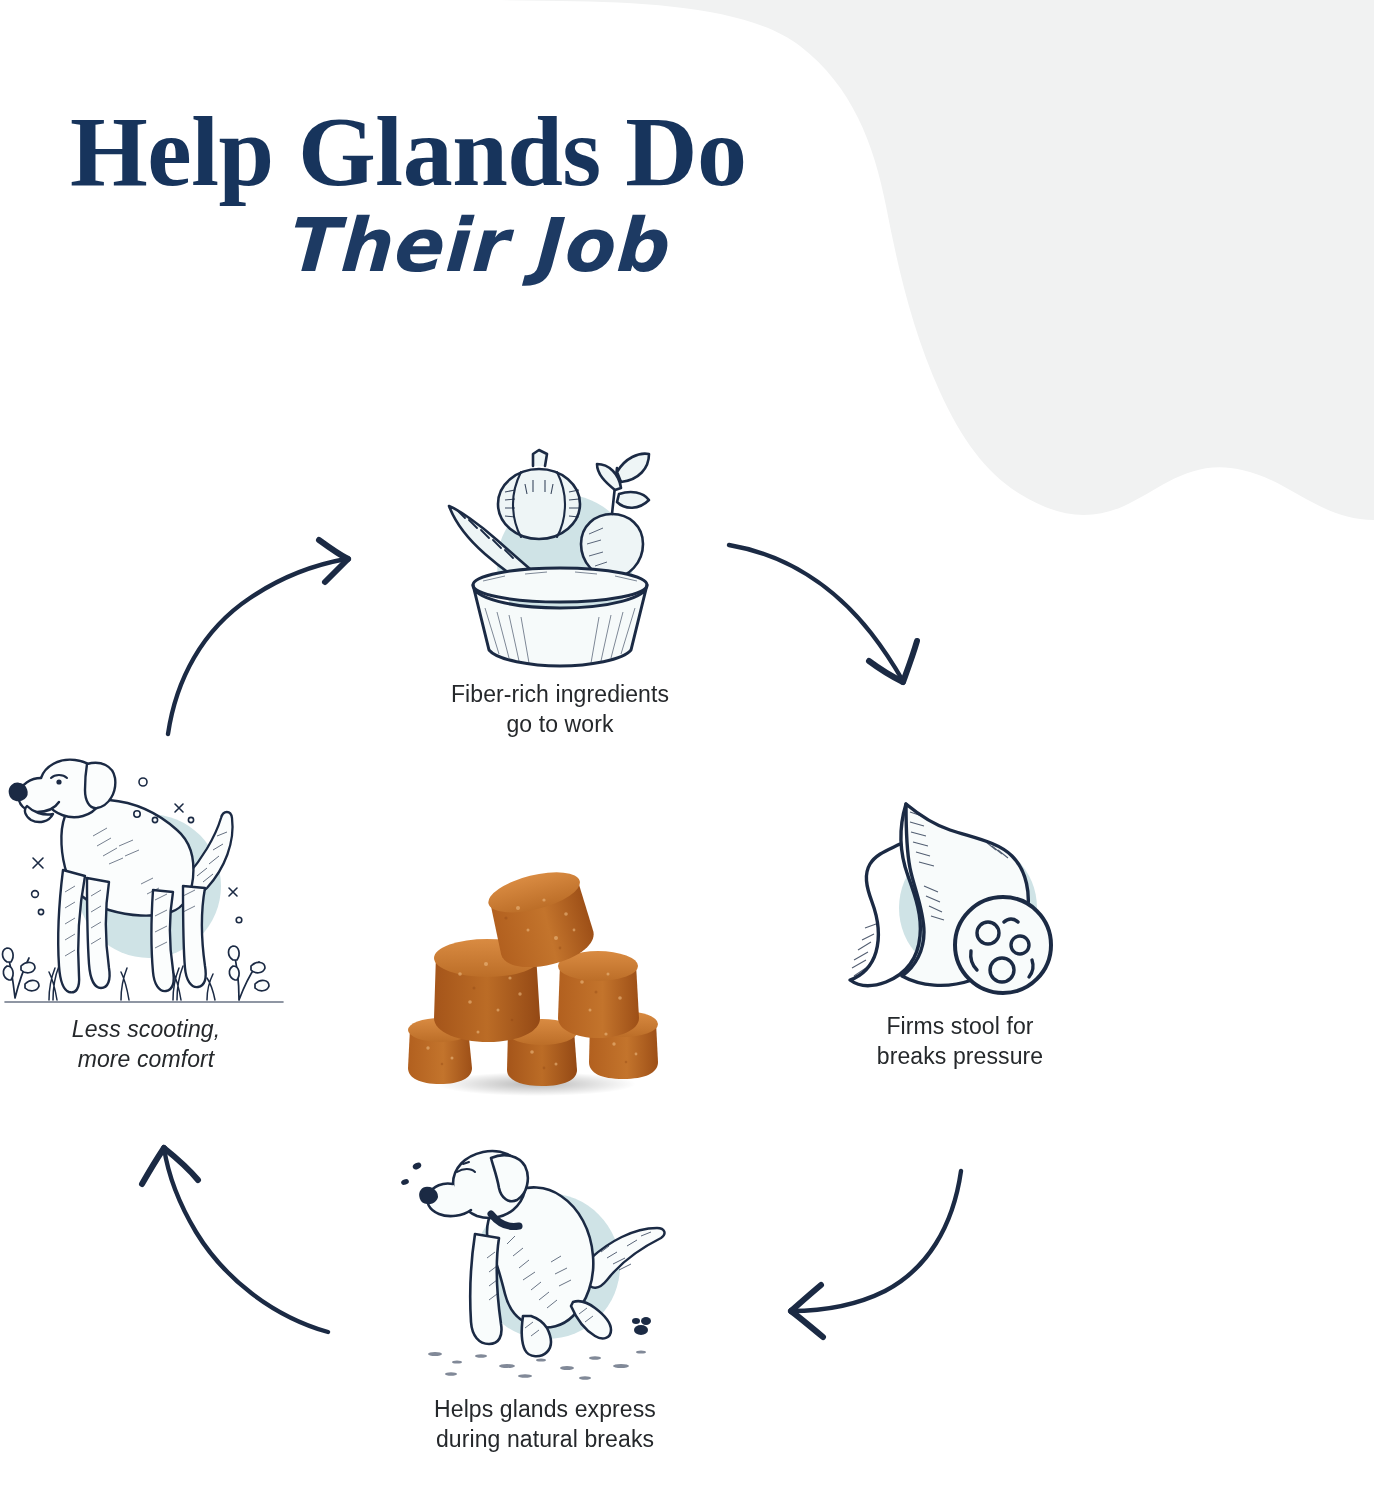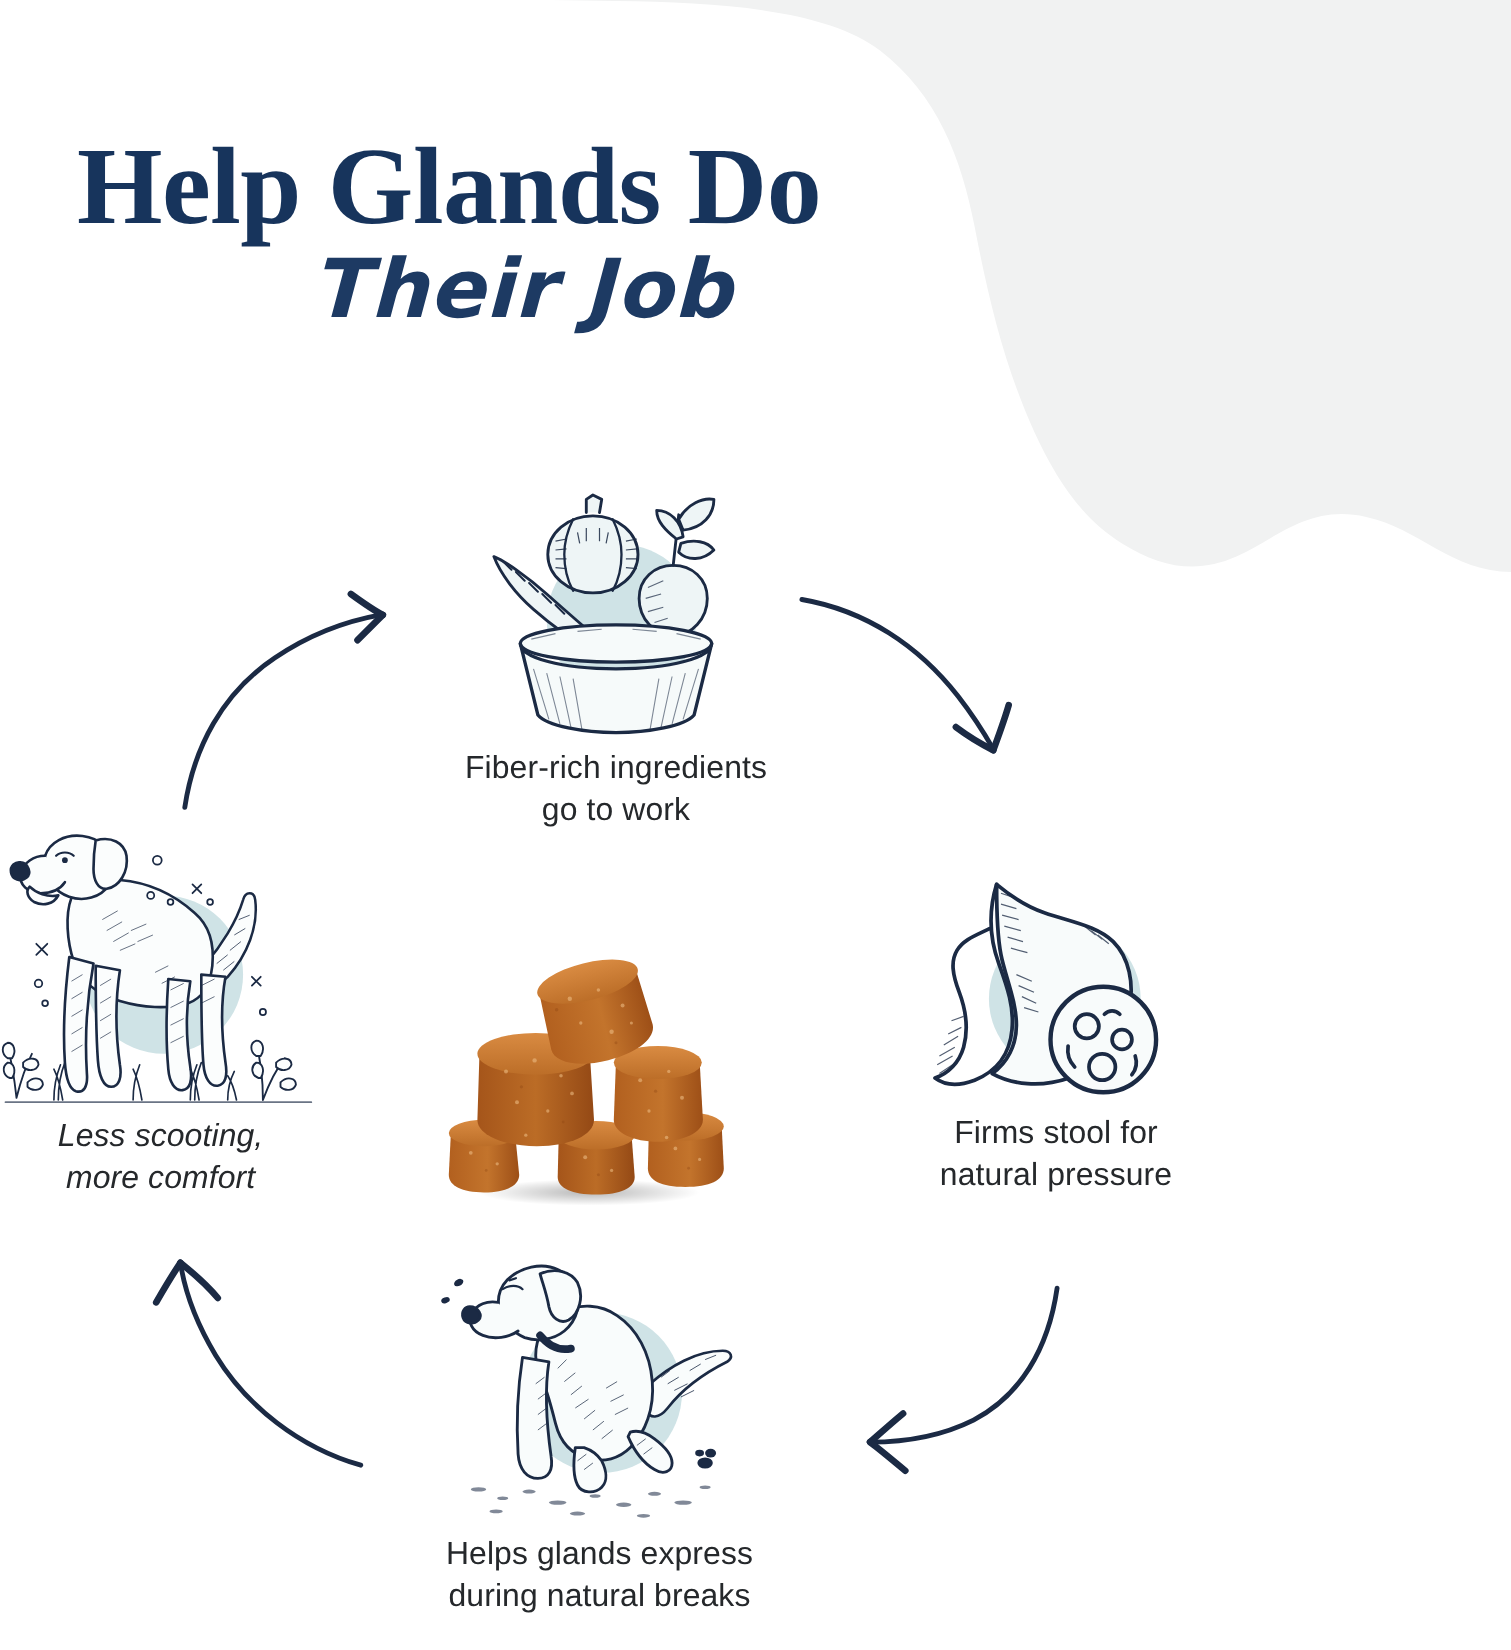--- a/index.html
+++ b/index.html
@@ -9,21 +9,21 @@
     font-family:"Liberation Sans", sans-serif;
     overflow:hidden;
     position:relative;
   }
   .stage{position:absolute;inset:0;width:1374px;height:1500px;}
 
   
   .bg-blob{position:absolute;top:0;right:0;width:874px;height:560px;z-index:0;}
 
   
-  .headline{position:absolute;left:70px;top:120px;z-index:5;}
+  .headline{position:absolute;left:70px;top:102px;z-index:5;}
   .headline-main{
     font-family:"Liberation Serif", serif;
     font-weight:700;
     font-size:100px;
     line-height:1.0;
     color:#17345c;
     letter-spacing:-0.5px;
     white-space:nowrap;
   }
   .headline-script{
@@ -38,21 +38,21 @@
     letter-spacing:1px;
     white-space:nowrap;
     transform:skewX(-4deg);
   }
 
   
   .node{position:absolute;z-index:4;display:flex;flex-direction:column;align-items:center;}
   .node-art{position:relative;display:block;}
   .node-label{
     font-family:"Liberation Sans", sans-serif;
-    font-size:29px;
+    font-size:23px;
     line-height:1.32;
     color:#25282b;
     text-align:center;
     letter-spacing:0.1px;
     white-space:pre-line;
     margin-top:6px;
   }
 
   .node-top{left:330px;top:448px;width:460px;}
   .node-right{left:795px;top:790px;width:330px;}
@@ -165,21 +165,21 @@
       <g fill="none" stroke="#1b2a44" stroke-width="3.4" stroke-linecap="round">
         <circle cx="148" cy="143" r="11"></circle>
         <circle cx="180" cy="155" r="9"></circle>
         <circle cx="162" cy="180" r="12"></circle>
         <path d="M164,132 C168,128 174,128 178,132"></path>
         <path d="M131,161 C130,168 132,175 137,180"></path>
         <path d="M192,170 C194,176 193,182 189,187"></path>
       </g>
     </svg>
     <div class="node-label">Firms stool for
-natural pressure</div>
+breaks pressure</div>
   </div>
 
   <div class="node node-bottom">
     <svg class="node-art" width="300" height="250" viewBox="0 0 300 250">
       <circle cx="152" cy="128" r="73" fill="#cfe3e6"></circle>
 
       <g fill="#f9fcfc" stroke="#1b2a44" stroke-width="2.4" stroke-linejoin="round" stroke-linecap="round">
         <path d="M196,120 C214,104 238,90 262,90 C270,90 272,96 266,100
                  C246,110 226,124 212,142 C204,152 196,152 192,144 Z"></path>
       </g>

